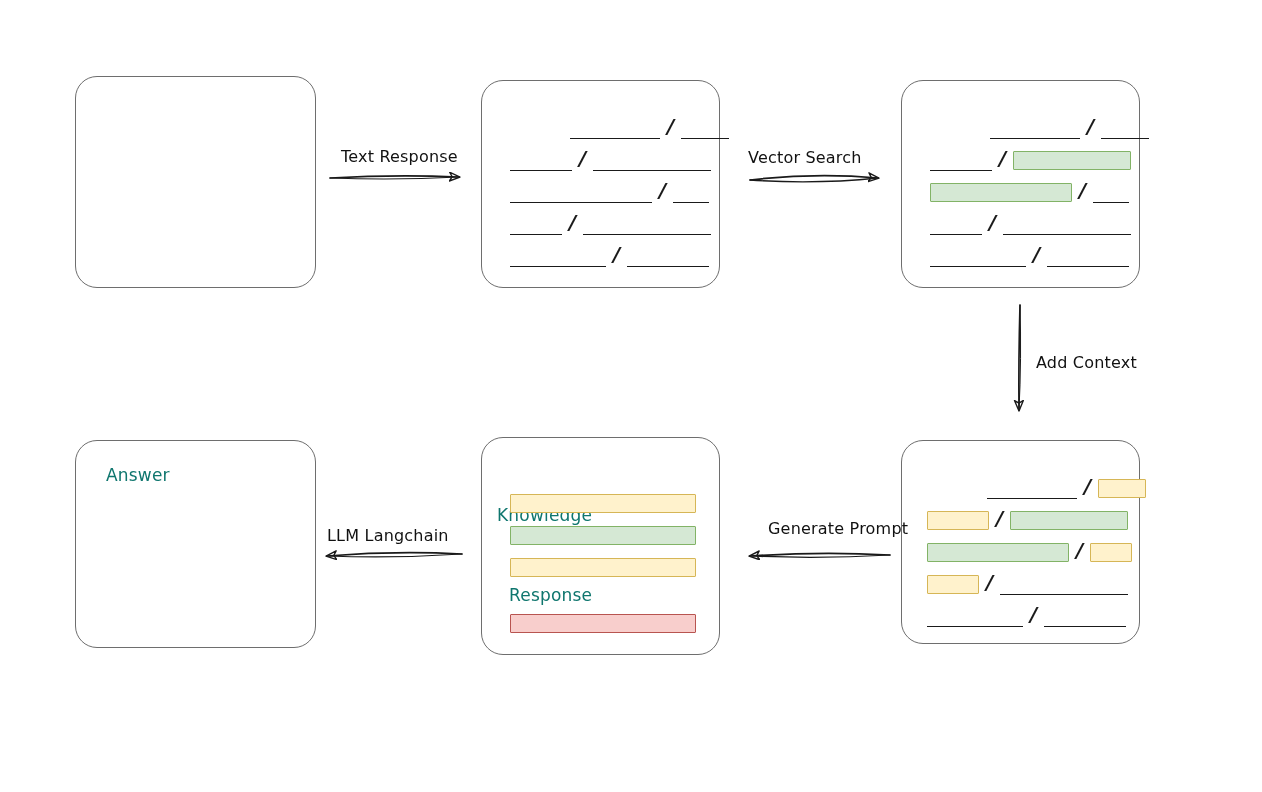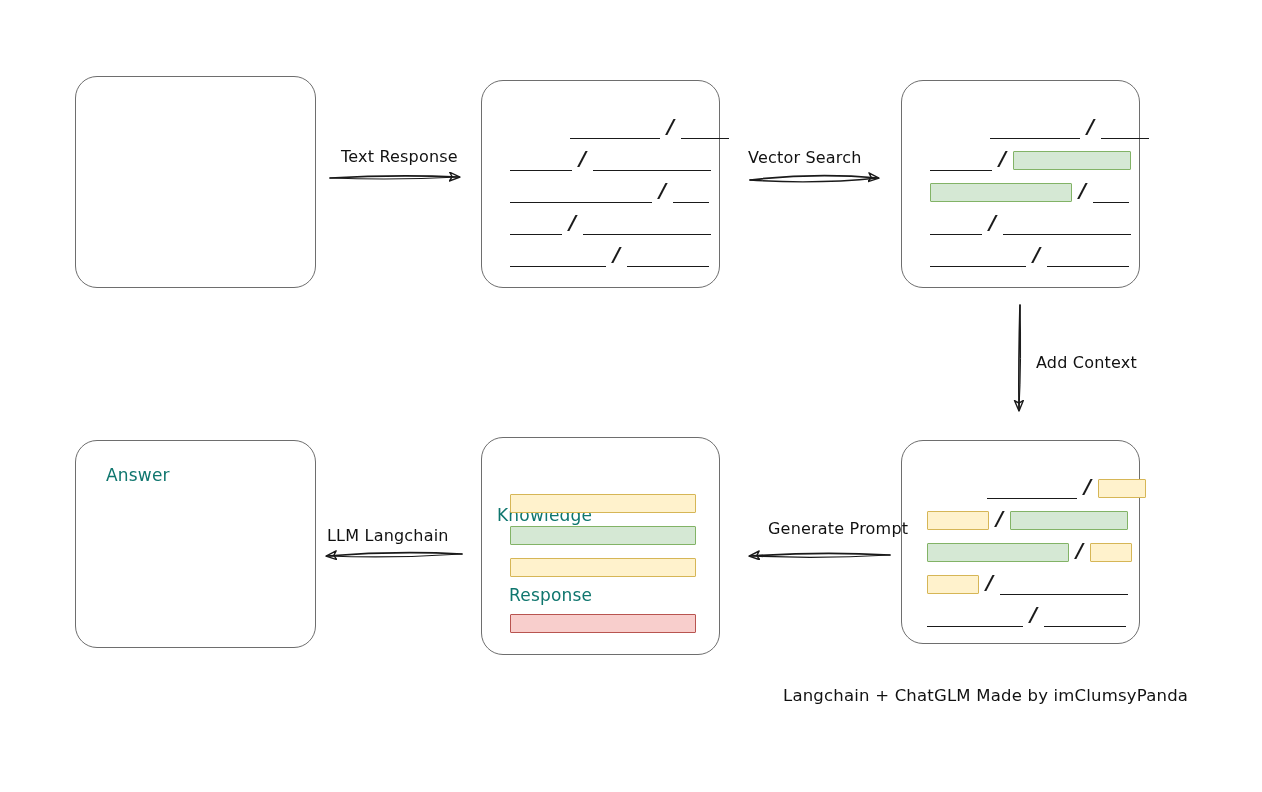--- a/index.html
+++ b/index.html
@@ -273,15 +273,14 @@
       <div class="row" style="left:32px; top:160px; width:212px;"></div>
     </div>
   </div>
 
   <div class="edge-label" style="left:341px; top:147px;">Text Response</div>
   <div class="edge-label" style="left:748px; top:148px;">Vector Search</div>
   <div class="edge-label" style="left:1036px; top:353px;">Add Context</div>
   <div class="edge-label" style="left:740px; top:519px;margin-left:28px;">Generate Prompt</div>
   <div class="edge-label" style="left:327px; top:526px;">LLM Langchain</div>
 
-  <div class="footer-text" style="left:783px; top:686px;">Langchain + ChatGLM Made by imClumsyPanda</div>
 
 </div>
 
 </body></html>

